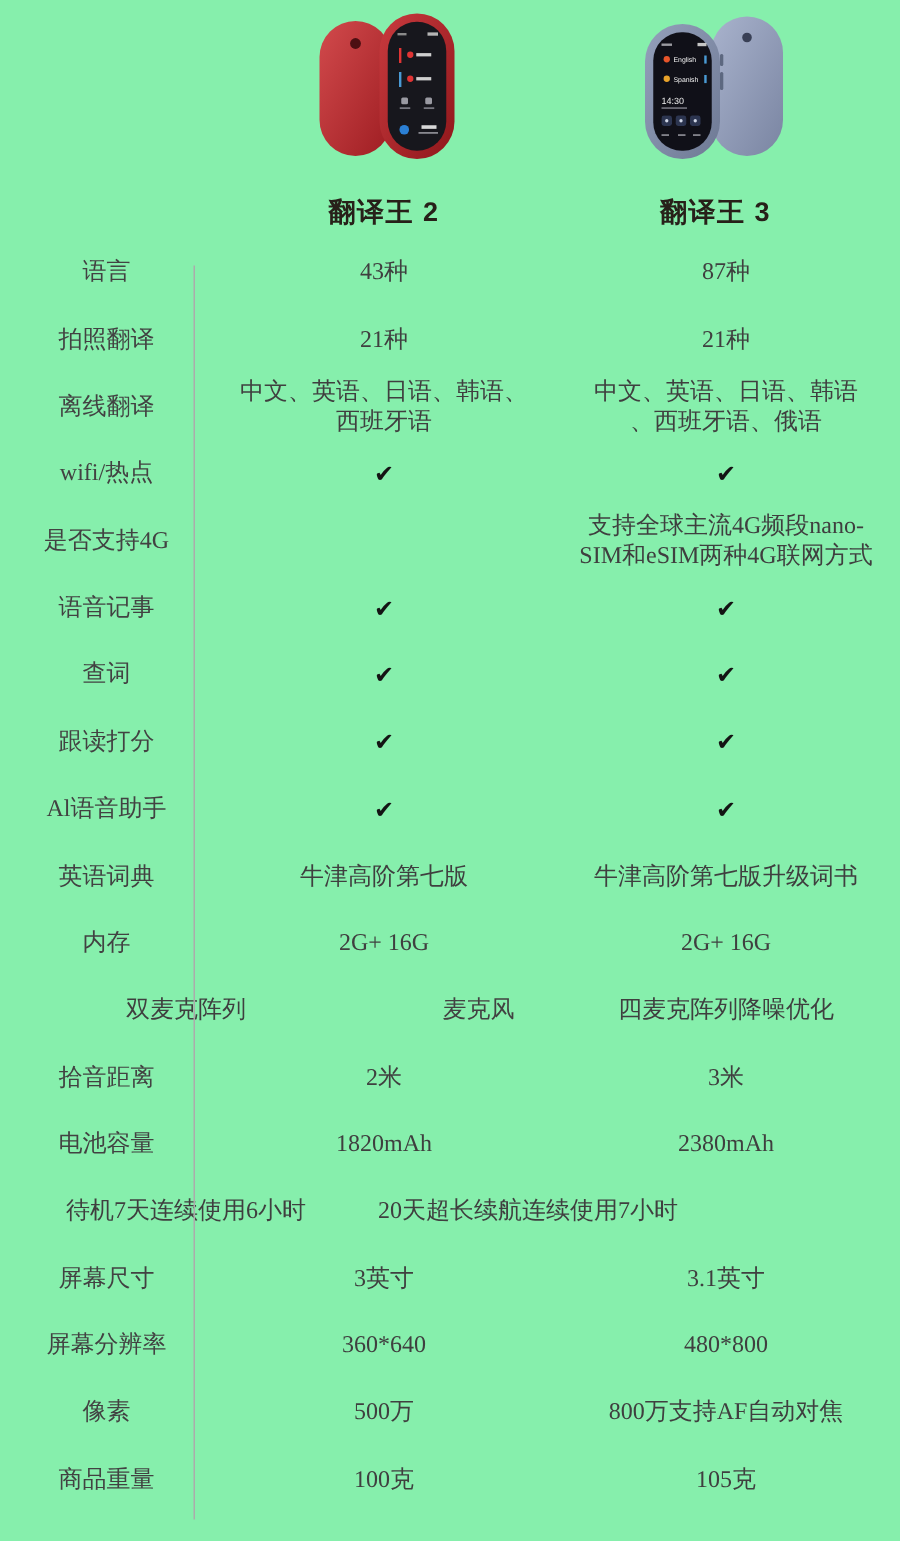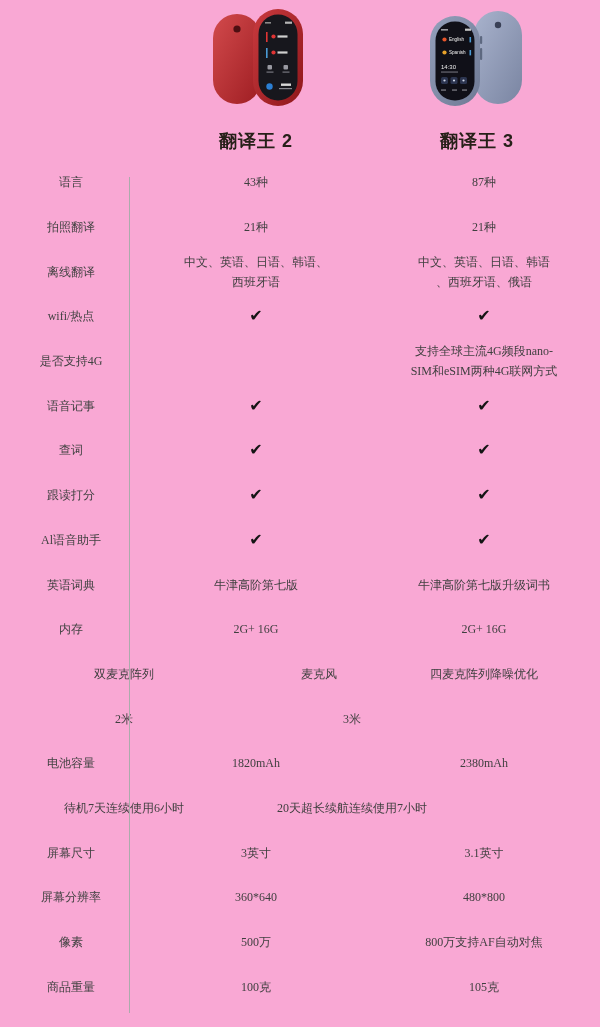--- a/index.html
+++ b/index.html
@@ -1,19 +1,19 @@
 <!DOCTYPE html>
 <html><head>
 <meta charset="utf-8">
 <style>
   html,body { margin:0; padding:0; background:#ffffff; }
   .page {
     position:relative;
     width:600px; height:1027px;
-    background:#f9a8d4;
+    background:#86efac;
     overflow:hidden;
     font-family:"Liberation Serif","DejaVu Serif",serif;
     color:#404040;
   }
 
   
   .header { display:flex; padding-top:8px; }
   .col-spacer { width:132px; }
   .product-col { width:248px; display:flex; flex-direction:column; align-items:center; }
   .product-col.p3 { width:220px; padding-right:26px; box-sizing:border-box; }
@@ -25,21 +25,21 @@
     font-size:18px;
     line-height:21px;
     color:#272019;
     letter-spacing:1px;
     text-align:center;
   }
 
   
   .spec-table { margin-top:8px; }
   .row { display:flex; align-items:center; min-height:44.7px; }
-  .cell { text-align:center; font-size:12px; line-height:20px; box-sizing:border-box; }
+  .cell { text-align:center; font-size:16px; line-height:20px; box-sizing:border-box; }
   .cell.label { width:132px; padding-left:10px; color:#424242; }
   .cell.value { white-space:pre-line; color:#3f3f3f; }
   .cell.v0 { width:248px; }
   .cell.v1 { width:220px; padding-right:12px; }
   .cell.value.check {
     font-family:"DejaVu Sans",sans-serif;
     font-weight:bold;
     font-style:italic;
     font-size:16px;
     color:#141414;
@@ -228,20 +228,21 @@
       <div class="cell value v1">2G+ 16G</div>
     </div>
 
     <div class="row">
       <div class="cell value v0">双麦克阵列</div>
       <div class="cell label">麦克风</div>
       <div class="cell value v1">四麦克阵列降噪优化</div>
     </div>
 
     <div class="row">
+      <div class="cell label">拾音距离</div>
       <div class="cell value v0">2米</div>
       <div class="cell value v1">3米</div>
     </div>
 
     <div class="row">
       <div class="cell label">电池容量</div>
       <div class="cell value v0">1820mAh</div>
       <div class="cell value v1">2380mAh</div>
     </div>
 

